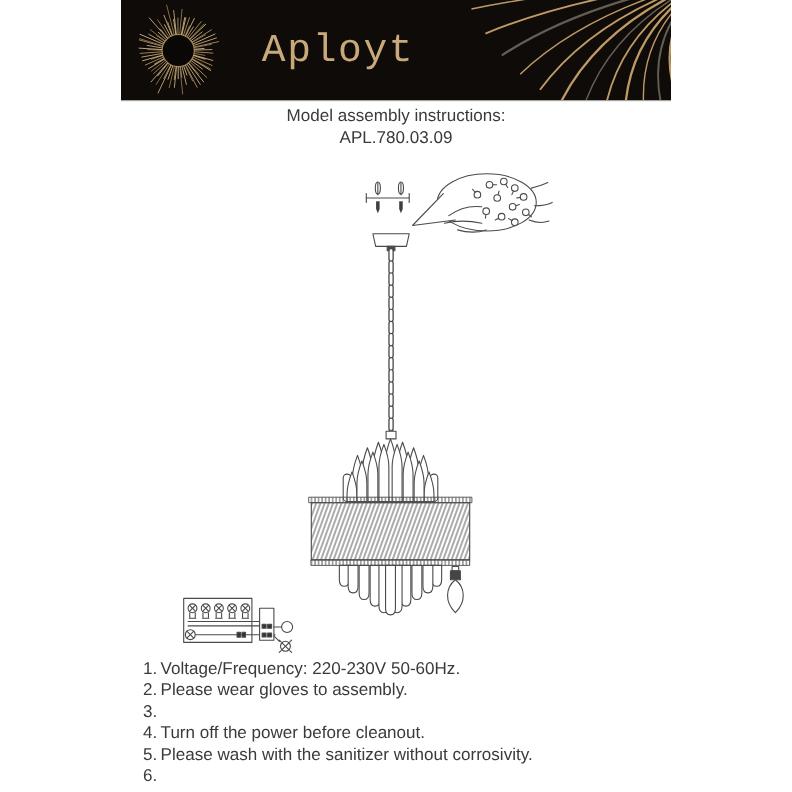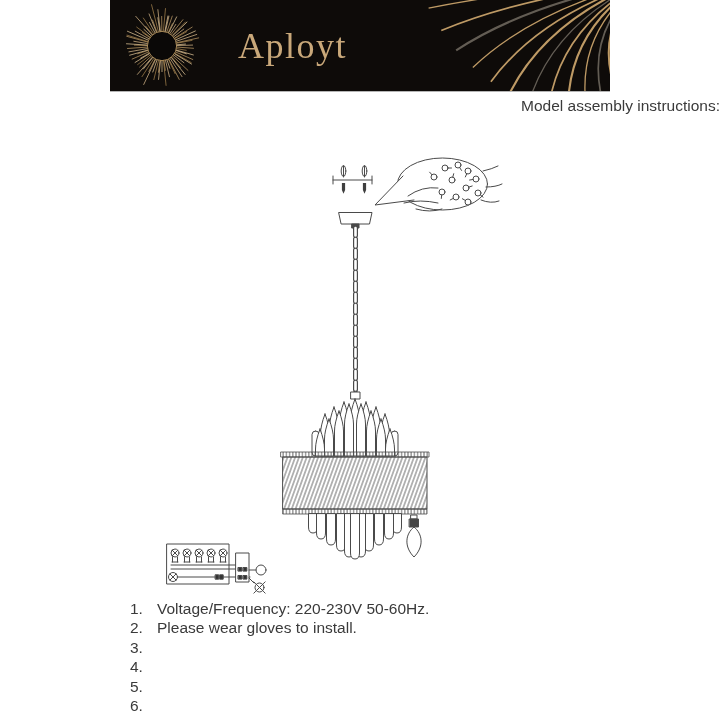--- a/index.html
+++ b/index.html
@@ -14,39 +14,39 @@
     position:absolute;left:110px;top:0;width:500px;height:91px;
     background:#0e0b09;overflow:hidden;
     box-shadow:0 1px 0 #b5b5b5;
   }
   .banner svg{position:absolute;left:0;top:0;}
   .logo-svg{left:18px;width:104px;height:91px;}
   .fan-svg{left:0;top:0;width:500px;height:91px;}
   .brand{
     position:absolute;left:128px;top:0;height:91px;
     display:flex;align-items:center;
-    font-family:Liberation Serif, serif;
+    font-family:Liberation Mono, monospace;
     font-weight:200;font-size:36px;letter-spacing:1.5px;
     color:#c9a87a;
   }
   
   .title-block{
-    position:absolute;left:0;top:96px;width:720px;text-align:right;
+    position:absolute;left:0;top:96px;width:720px;text-align:center;
     font-size:15.5px;line-height:20px;font-weight:500;color:#3a3a3a;
   }
   
   .figure-svg{position:absolute;left:0;top:0;width:720px;height:720px;}
   
   .instructions{
     position:absolute;left:130px;top:599px;width:500px;
     font-size:15.5px;line-height:19.4px;font-weight:500;color:#3a3a3a;
   }
   .instr-row{display:flex;}
   .instr-num{flex:0 0 16px;}
-  .instr-text{margin-left:11px;white-space:nowrap;}
+  .instr-text{margin-left:0;white-space:nowrap;}
 </style>
 </head>
 <body>
 
 <div class="banner">
   <svg class="logo-svg" viewBox="0 0 104 91">
     <g id="sunburst-rays">
         <line x1="66.59343049273522" y1="45.562065697043565" x2="82.98605104621862" y2="45.070139493722635" stroke="#dcbd8e" stroke-width="0.8" opacity="0.9"></line>
         <line x1="66.56146248077691" y1="47.06009925050738" x2="83.91553420444255" y2="48.32350520659152" stroke="#c3a06a" stroke-width="0.8" opacity="0.9"></line>
         <line x1="66.37612458225912" y1="48.54696721521205" x2="76.61665168195054" y2="50.361245231527484" stroke="#a8854f" stroke-width="0.8" opacity="0.9"></line>
@@ -141,20 +141,21 @@
         <path d="M532,-18 Q457.9371675549995,29.895060812403095 458.0560678453554,109.04839588719459" stroke="#c8a26a" stroke-width="2.1" fill="none" opacity="0.95"></path>
         <path d="M532,-18 Q465.21675319802773,31.45308834225478 476.55165899087007,108.91623804437019" stroke="#c8a26a" stroke-width="1.3" fill="none" opacity="0.95"></path>
         <path d="M532,-18 Q472.37999754581745,32.293690532344726 493.9916783860442,106.3196182751946" stroke="#9d9487" stroke-width="1.7000000000000002" fill="none" opacity="0.6"></path>
         <path d="M532,-18 Q479.36606967908347,32.43886774078997 510.06692385205696,101.50393370382639" stroke="#c8a26a" stroke-width="2.1" fill="none" opacity="0.95"></path>
       </g>
   </svg>
 </div>
 
 <div class="title-block">
   <div>Model assembly instructions:</div>
+  <div>APL.780.03.09</div>
 </div>
 
 <svg class="figure-svg" viewBox="0 0 720 720" fill="none" stroke="#4a4a4a" stroke-width="1" stroke-linecap="round" stroke-linejoin="round">
   <defs>
     <pattern id="pleat" width="3.2" height="5" patternUnits="userSpaceOnUse">
       <path d="M1.6,0 V5" stroke="#565656" stroke-width="0.9"></path>
     </pattern>
     <pattern id="hatch" width="3.6" height="12" patternUnits="userSpaceOnUse" patternTransform="rotate(20)">
       <path d="M1.8,0 V12" stroke="#585858" stroke-width="0.9"></path>
     </pattern>
@@ -321,27 +322,29 @@
   </g>
 </svg>
 
 <div class="instructions">
   <div class="instr-row">
     <span class="instr-num">1.</span>
     <span class="instr-text">Voltage/Frequency: 220-230V 50-60Hz.</span>
   </div>
   <div class="instr-row">
     <span class="instr-num">2.</span>
-    <span class="instr-text">Please wear gloves to install.</span>
+    <span class="instr-text">Please wear gloves to assembly.</span>
   </div>
   <div class="instr-row">
     <span class="instr-num">3.</span>
   </div>
   <div class="instr-row">
     <span class="instr-num">4.</span>
+    <span class="instr-text">Turn off the power before cleanout.</span>
   </div>
   <div class="instr-row">
     <span class="instr-num">5.</span>
+    <span class="instr-text">Please wash with the sanitizer without corrosivity.</span>
   </div>
   <div class="instr-row">
     <span class="instr-num">6.</span>
   </div>
 </div>
 
 </body></html>

